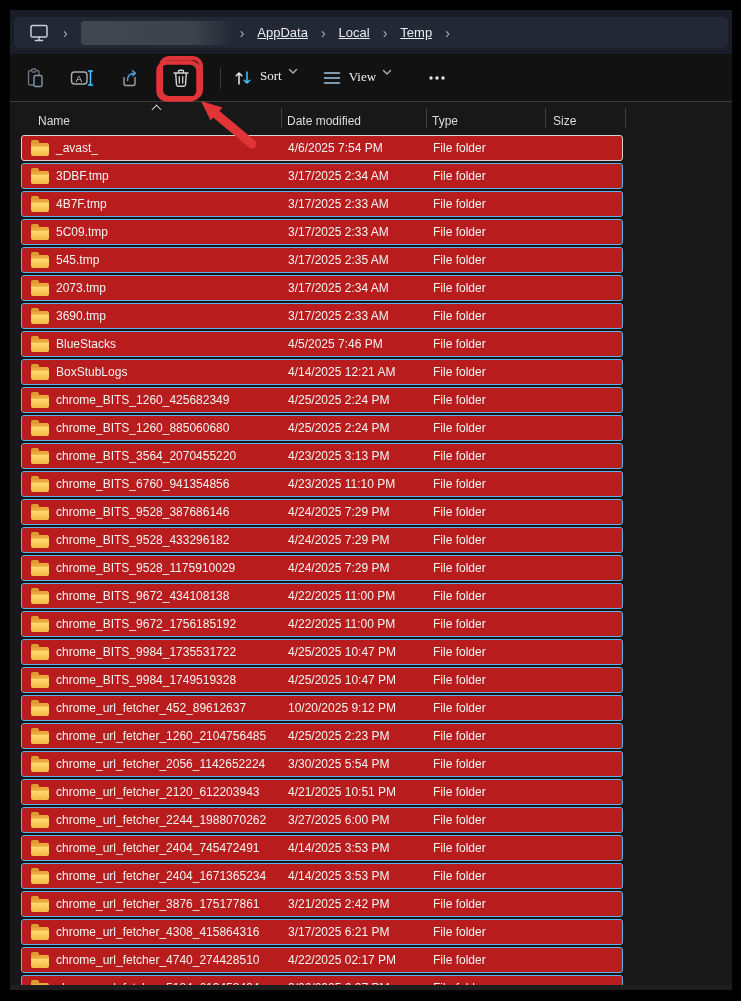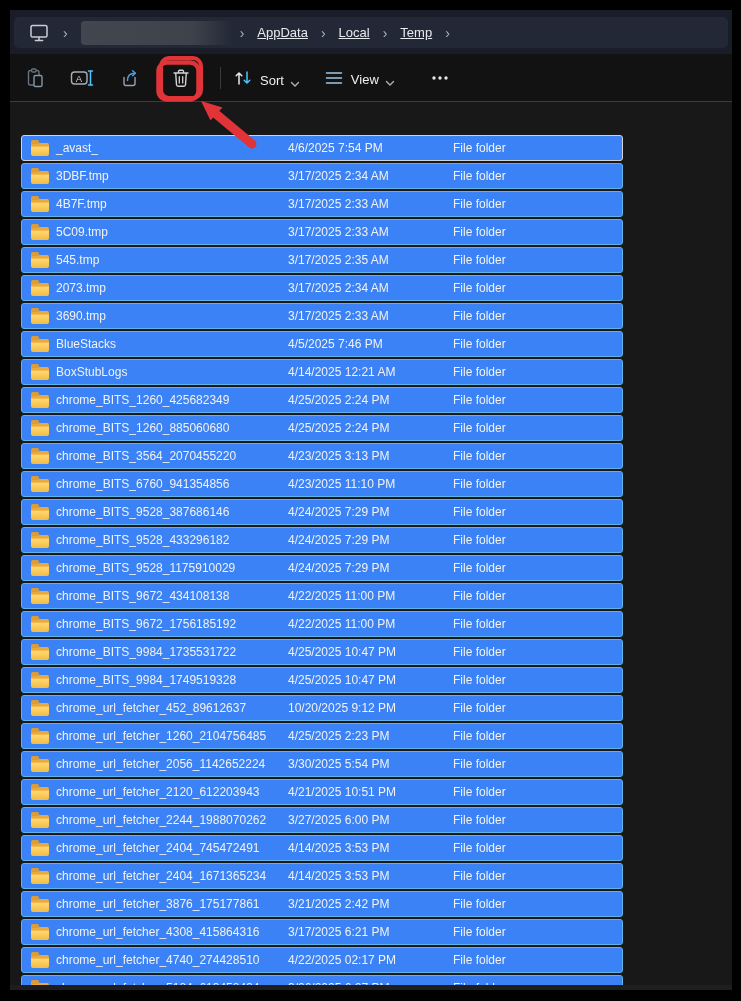--- a/index.html
+++ b/index.html
@@ -22,45 +22,45 @@
 
   
   .toolbar{position:absolute;left:0;top:44px;width:722px;height:47px;background:#121212;
            display:flex;align-items:center;padding-left:8px;color:#f0f0f0;font-size:13px;}
   .tool-btn{width:34px;height:34px;margin-right:13px;display:flex;align-items:center;
             justify-content:center;border-radius:5px;flex:0 0 auto;}
   .red-box{border:4px solid #e13438;border-radius:10px;padding:1px;margin-right:13px;
            display:flex;align-items:center;justify-content:center;flex:0 0 auto;}
   .red-box .tool-btn{margin:0;}
   .tb-sep{width:1px;height:22px;background:#3a3a3a;margin:0 12px 0 4px;flex:0 0 auto;}
-  .tool-group{display:flex;align-items:flex-end;margin-right:24px;flex:0 0 auto;}
+  .tool-group{display:flex;align-items:flex-start;margin-right:24px;flex:0 0 auto;font-family:Liberation Serif, serif;}
   .tool-group .lbl{margin:0 6px 0 7px;}
   .more-btn{width:34px;height:30px;display:flex;align-items:center;justify-content:center;
             border-radius:5px;margin-left:4px;flex:0 0 auto;}
 
   .tb-divider{position:absolute;left:0;top:91px;width:722px;height:1px;background:#3c3c3c;}
 
   
   .hdr{position:absolute;left:0;top:92px;width:722px;height:33px;color:#dddddd;font-size:12px;}
   .hdr .col{position:absolute;top:12px;white-space:nowrap;}
   .hdr .c-name{left:28px;}  .hdr .c-date{left:277px;}
   .hdr .c-type{left:422px;} .hdr .c-size{left:543px;}
   .hdr .vsep{position:absolute;top:6px;width:1px;height:20px;background:#3f3f3f;}
   .sort-caret{position:absolute;left:143px;top:4px;width:7px;height:7px;
               border-top:1.5px solid #cfcfcf;border-left:1.5px solid #cfcfcf;
               transform:rotate(45deg);}
 
   
   .list-viewport{position:absolute;left:0;top:121px;width:722px;height:854px;overflow:hidden;}
   .rows{padding-top:4px;}
-  .row{position:relative;margin:0 0 2px 11px;width:602px;height:26px;background:#3b82f6;
+  .row{position:relative;margin:0 0 2px 11px;width:602px;height:26px;background:#b91c1c;
        border:1px solid #5db3e6;border-radius:3px;color:#f2f2f2;font-size:12px;}
   .row.focused{border-color:#d2d2d2;}
   .cell{position:absolute;top:50%;transform:translateY(-50%);white-space:nowrap;}
-  .cell.name{left:34px;} .cell.date{left:266px;} .cell.type{left:431px;} .cell.size{left:532px;}
+  .cell.name{left:34px;} .cell.date{left:266px;} .cell.type{left:411px;} .cell.size{left:532px;}
   .folder-ic{position:absolute;left:9px;top:7px;width:18px;height:13px;border-radius:2px;
              background:linear-gradient(180deg,#eaa83e 0%,#eaa83e 24%,#ffd871 32%,#f2bc44 100%);}
   .folder-ic::before{content:"";position:absolute;top:-3px;left:0;width:8px;height:4px;
              background:#e09b33;border-radius:2px 2px 0 0;}
 
   .bottom-strip{position:absolute;left:0;top:975px;width:722px;height:5px;background:#1e1e1e;}
 
   
   .overlay{position:absolute;left:0;top:0;width:741px;height:1001px;pointer-events:none;}
 
@@ -147,20 +147,31 @@
       <svg width="20" height="6" viewBox="0 0 20 6">
         <circle cx="4" cy="3" r="1.7" fill="#e6e6e6"></circle>
           <circle cx="10" cy="3" r="1.7" fill="#e6e6e6"></circle>
           <circle cx="16" cy="3" r="1.7" fill="#e6e6e6"></circle>
       </svg>
     </div>
   </div>
 
   <div class="tb-divider"></div>
 
+  <div class="hdr">
+    <span class="sort-caret"></span>
+    <span class="col c-name">Name</span>
+    <span class="col c-date">Date modified</span>
+    <span class="col c-type">Type</span>
+    <span class="col c-size">Size</span>
+    <span class="vsep" style="left:271px"></span>
+    <span class="vsep" style="left:416px"></span>
+    <span class="vsep" style="left:535px"></span>
+    <span class="vsep" style="left:615px"></span>
+  </div>
 
   <div class="list-viewport">
     <div class="rows">
         <div class="row focused">
     <span class="folder-ic"></span>
     <span class="cell name">_avast_</span>
     <span class="cell date">4/6/2025 7:54 PM</span>
     <span class="cell type">File folder</span>
     <span class="cell size"></span>
   </div>

